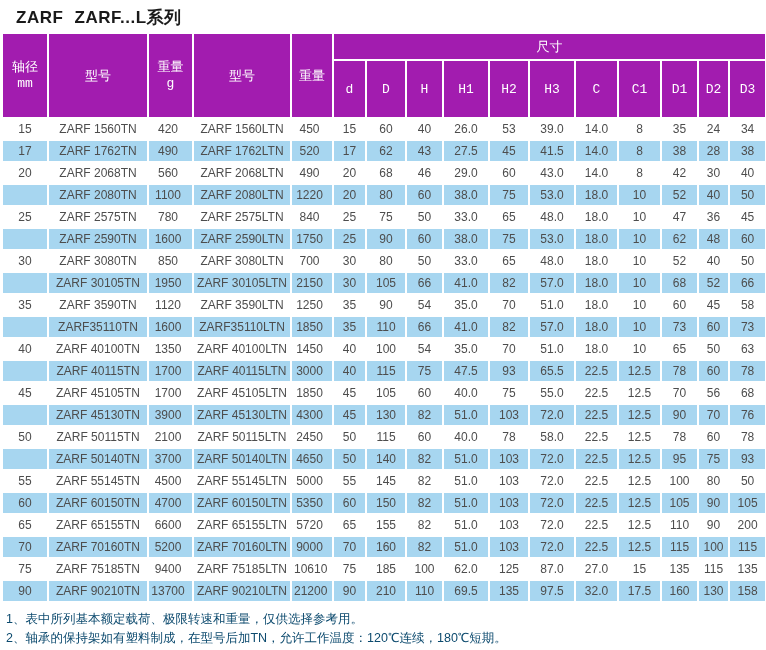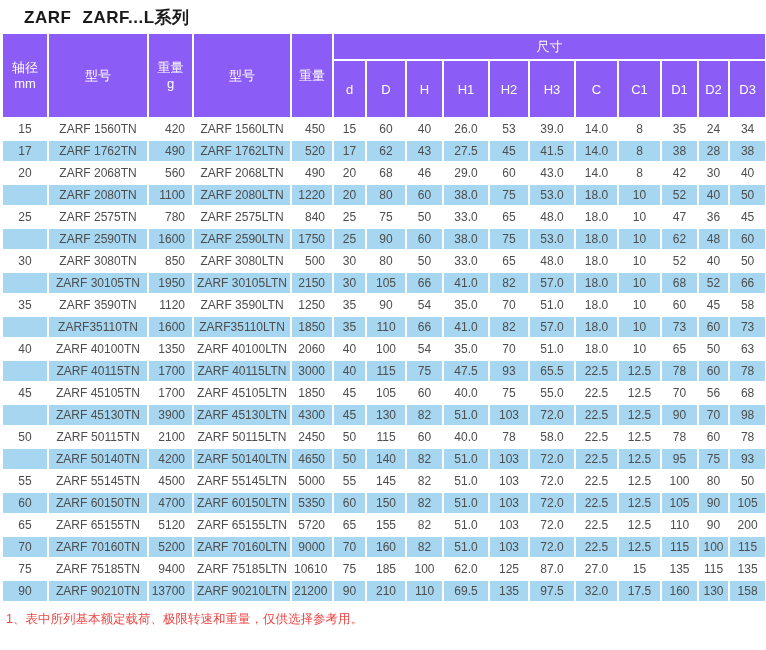--- a/index.html
+++ b/index.html
@@ -7,61 +7,62 @@
     width: 766px; height: 650px;
     background: #ffffff;
     font-family: "Liberation Sans", sans-serif;
     overflow: hidden;
   }
   .page { width: 766px; height: 650px; position: relative; }
   .page-title {
     font-size: 17px;
     font-weight: bold;
     color: #1a1a1a;
-    padding: 6px 0 0 24px;
+    padding: 6px 0 0 16px;
     word-spacing: 6px;
     letter-spacing: 0.5px;
     height: 32px;
   }
   table.spec {
     border-collapse: collapse;
     table-layout: fixed;
     width: 764px;
     margin-left: 1px;
     font-size: 12px;
   }
   table.spec th, table.spec td {
     border: 2px solid #ffffff;
     text-align: center;
     vertical-align: middle;
     overflow: hidden;
     white-space: nowrap;
   }
   thead th {
-    background: #8b5cf6;
+    background: #a21caf;
     color: #ffffff;
     font-weight: normal;
     font-size: 13px;
+    font-family: Liberation Mono, monospace;
   }
   tr.hdr-top th { height: 27px; }
   tr.hdr-sub th { height: 58px; }
   thead th.tall { height: 85px; }
   thead .two-line { line-height: 16px; }
   tbody td {
     height: 22px;
     color: #4d4d4d;
     background: #ffffff;
     padding: 0 2px;
   }
   tbody tr.alt td { background: #a7d6f0; }
-  tbody td.c2, tbody td.c4 { text-align: right; padding-right: 7px; }
+  tbody td.c2, tbody td.c4 { text-align: center; padding-right: 7px; }
   .notes {
     padding: 7px 0 0 6px;
     font-size: 12.5px;
-    color: #ef4444;
+    color: #0c4a6e;
     line-height: 19px;
   }
 </style>
 </head>
 <body>
 
 <div class="page">
 
   <div class="page-title">ZARF ZARF...L系列</div>
 
@@ -220,21 +221,21 @@
           <td class="c12">10</td>
           <td class="c13">62</td>
           <td class="c14">48</td>
           <td class="c15">60</td>
         </tr>
         <tr>
           <td class="c0">30</td>
           <td class="c1">ZARF 3080TN</td>
           <td class="c2">850</td>
           <td class="c3">ZARF 3080LTN</td>
-          <td class="c4">500</td>
+          <td class="c4">700</td>
           <td class="c5">30</td>
           <td class="c6">80</td>
           <td class="c7">50</td>
           <td class="c8">33.0</td>
           <td class="c9">65</td>
           <td class="c10">48.0</td>
           <td class="c11">18.0</td>
           <td class="c12">10</td>
           <td class="c13">52</td>
           <td class="c14">40</td>
@@ -292,21 +293,21 @@
           <td class="c12">10</td>
           <td class="c13">73</td>
           <td class="c14">60</td>
           <td class="c15">73</td>
         </tr>
         <tr>
           <td class="c0">40</td>
           <td class="c1">ZARF 40100TN</td>
           <td class="c2">1350</td>
           <td class="c3">ZARF 40100LTN</td>
-          <td class="c4">2060</td>
+          <td class="c4">1450</td>
           <td class="c5">40</td>
           <td class="c6">100</td>
           <td class="c7">54</td>
           <td class="c8">35.0</td>
           <td class="c9">70</td>
           <td class="c10">51.0</td>
           <td class="c11">18.0</td>
           <td class="c12">10</td>
           <td class="c13">65</td>
           <td class="c14">50</td>
@@ -357,21 +358,21 @@
           <td class="c5">45</td>
           <td class="c6">130</td>
           <td class="c7">82</td>
           <td class="c8">51.0</td>
           <td class="c9">103</td>
           <td class="c10">72.0</td>
           <td class="c11">22.5</td>
           <td class="c12">12.5</td>
           <td class="c13">90</td>
           <td class="c14">70</td>
-          <td class="c15">98</td>
+          <td class="c15">76</td>
         </tr>
         <tr>
           <td class="c0">50</td>
           <td class="c1">ZARF 50115TN</td>
           <td class="c2">2100</td>
           <td class="c3">ZARF 50115LTN</td>
           <td class="c4">2450</td>
           <td class="c5">50</td>
           <td class="c6">115</td>
           <td class="c7">60</td>
@@ -380,21 +381,21 @@
           <td class="c10">58.0</td>
           <td class="c11">22.5</td>
           <td class="c12">12.5</td>
           <td class="c13">78</td>
           <td class="c14">60</td>
           <td class="c15">78</td>
         </tr>
         <tr class="alt">
           <td class="c0"></td>
           <td class="c1">ZARF 50140TN</td>
-          <td class="c2">4200</td>
+          <td class="c2">3700</td>
           <td class="c3">ZARF 50140LTN</td>
           <td class="c4">4650</td>
           <td class="c5">50</td>
           <td class="c6">140</td>
           <td class="c7">82</td>
           <td class="c8">51.0</td>
           <td class="c9">103</td>
           <td class="c10">72.0</td>
           <td class="c11">22.5</td>
           <td class="c12">12.5</td>
@@ -434,21 +435,21 @@
           <td class="c10">72.0</td>
           <td class="c11">22.5</td>
           <td class="c12">12.5</td>
           <td class="c13">105</td>
           <td class="c14">90</td>
           <td class="c15">105</td>
         </tr>
         <tr>
           <td class="c0">65</td>
           <td class="c1">ZARF 65155TN</td>
-          <td class="c2">5120</td>
+          <td class="c2">6600</td>
           <td class="c3">ZARF 65155LTN</td>
           <td class="c4">5720</td>
           <td class="c5">65</td>
           <td class="c6">155</td>
           <td class="c7">82</td>
           <td class="c8">51.0</td>
           <td class="c9">103</td>
           <td class="c10">72.0</td>
           <td class="c11">22.5</td>
           <td class="c12">12.5</td>
@@ -508,15 +509,16 @@
           <td class="c12">17.5</td>
           <td class="c13">160</td>
           <td class="c14">130</td>
           <td class="c15">158</td>
         </tr>
       </tbody>
   </table>
 
   <div class="notes">
     <div>1、表中所列基本额定载荷、极限转速和重量，仅供选择参考用。</div>
+    <div>2、轴承的保持架如有塑料制成，在型号后加TN，允许工作温度：120℃连续，180℃短期。</div>
   </div>
 
 </div>
 
 </body></html>

